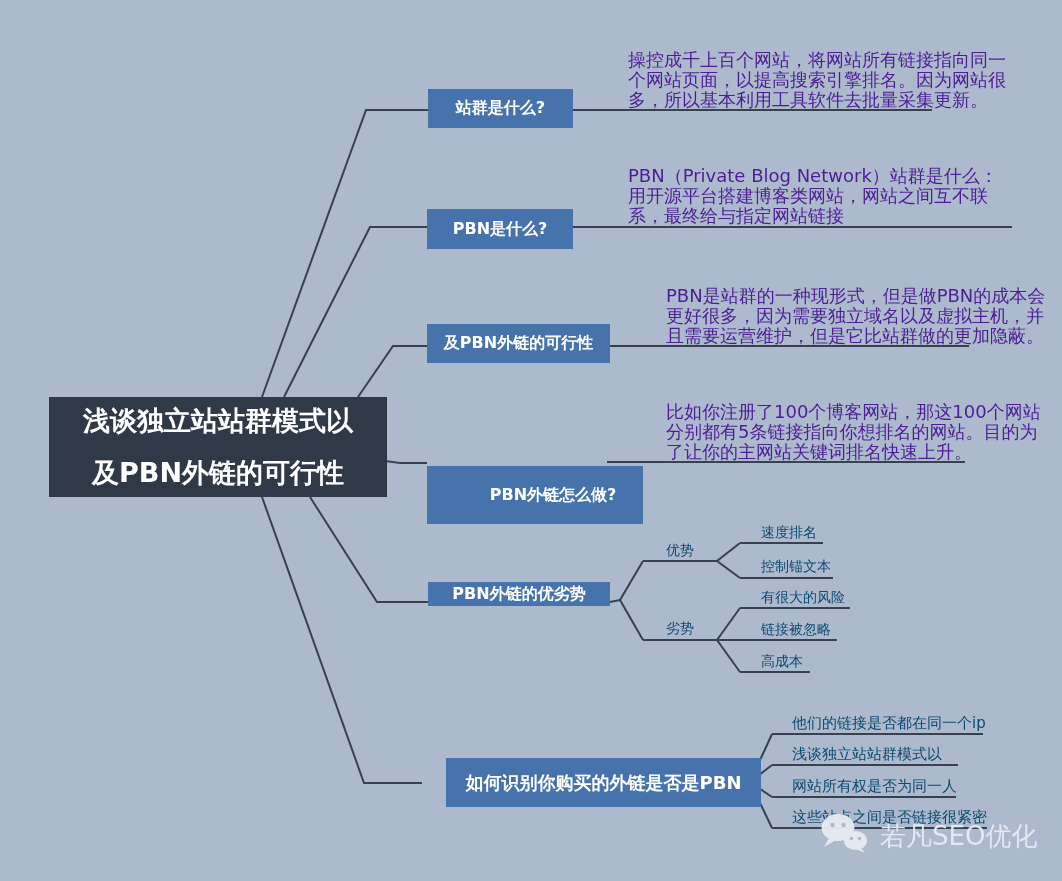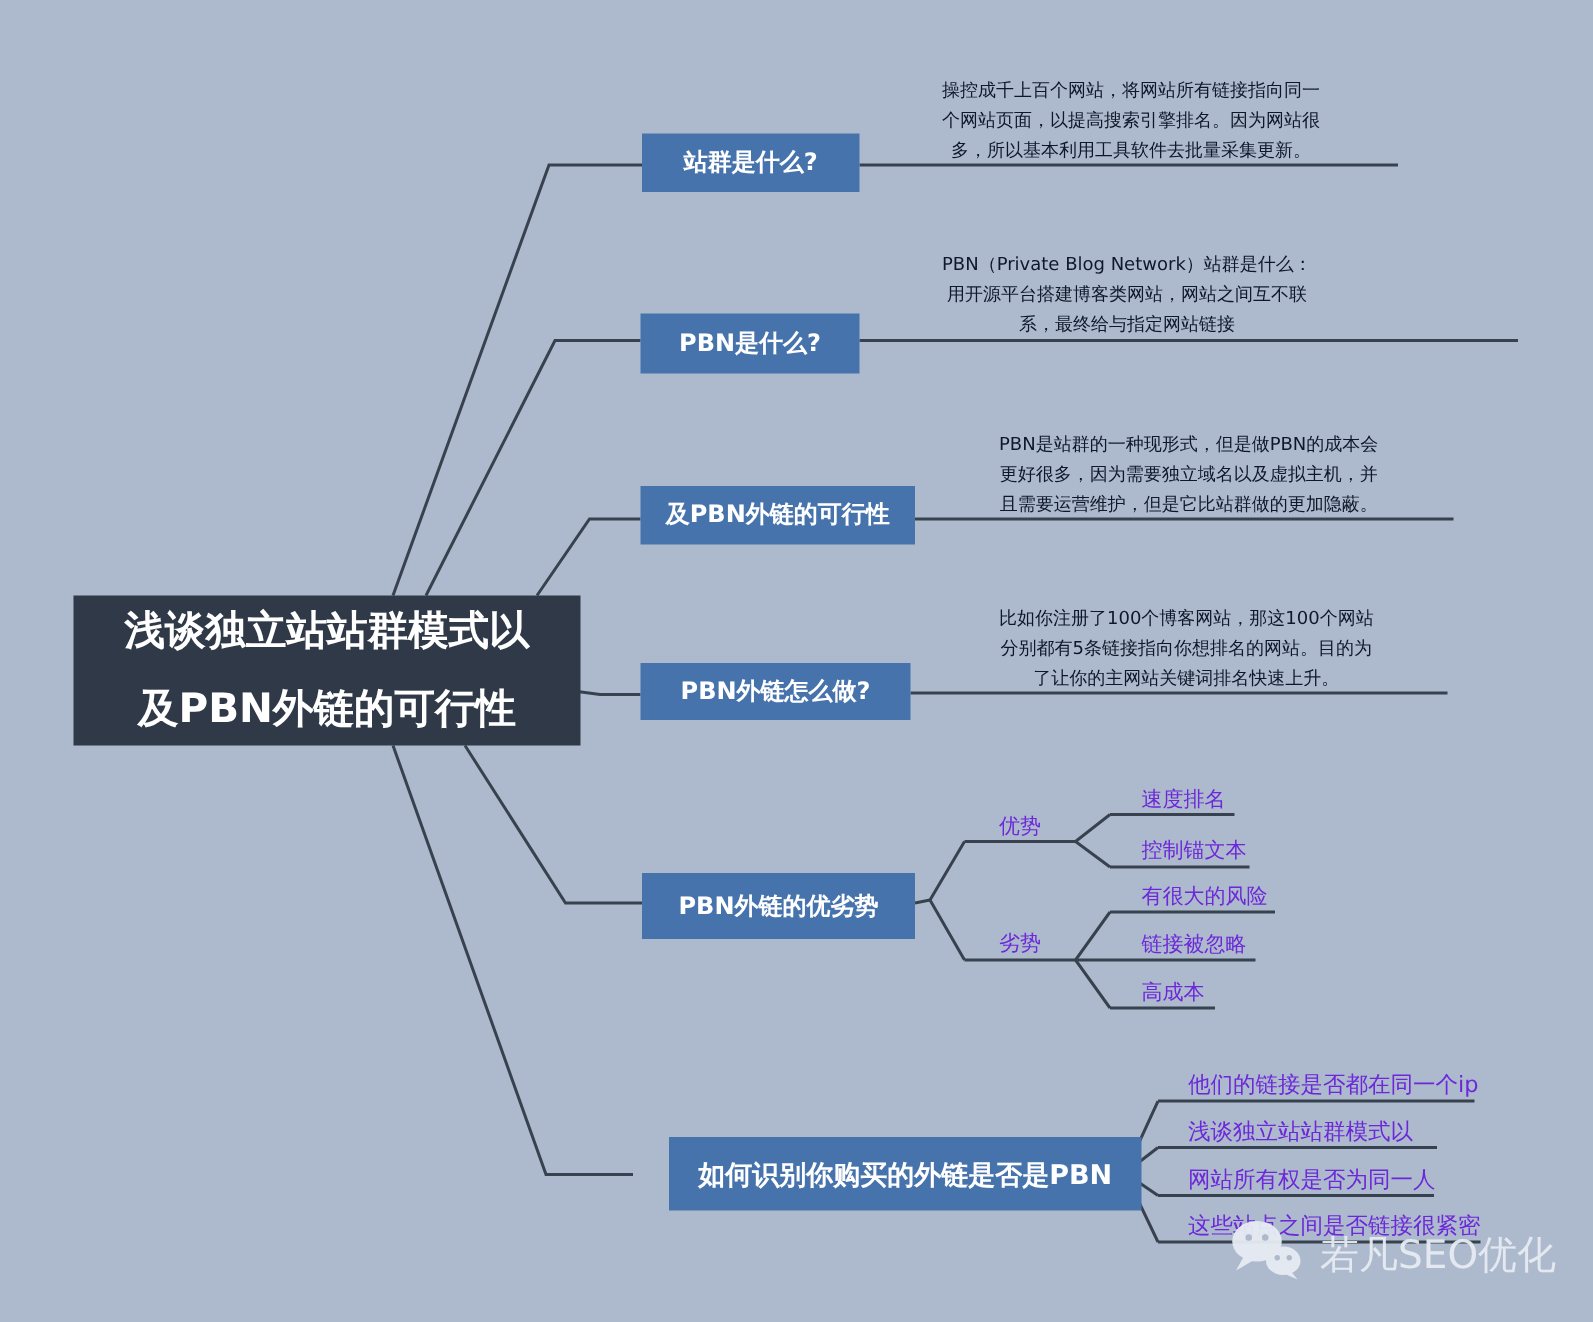--- a/index.html
+++ b/index.html
@@ -16,33 +16,32 @@
     display:flex;align-items:center;justify-content:center;
   }
   .topic{
     position:absolute;background:#4673ac;color:#ffffff;font-weight:bold;
     font-size:16px;display:flex;align-items:center;justify-content:center;
     white-space:nowrap;
   }
   .t0{left:428px;top:89px;width:145px;height:39px;}
   .t1{left:427px;top:209px;width:146px;height:40px;}
   .t2{left:427px;top:324px;width:183px;height:39px;}
-  .t3{left:427px;top:442px;width:180px;height:38px;}
-  .t4{left:428px;top:582px;width:182px;height:44px;}
+  .t3{left:427px;top:466px;width:180px;height:58px;padding-left:36px;}
+  .t4{left:428px;top:582px;width:182px;height:24px;}
   .t5{left:446px;top:758px;width:315px;height:49px;font-size:18px;}
   .note{
-    position:absolute;font-size:12px;line-height:20px;color:#0f172a;
+    position:absolute;font-size:18px;line-height:20px;color:#4c1d95;
     white-space:pre-line;
-    text-align:center;
   }
   .n0{left:628px;top:50px;}
   .n1{left:628px;top:166px;}
   .n2{left:666px;top:286px;}
   .n3{left:666px;top:402px;}
-  .sub{position:absolute;font-size:14px;color:#6d28d9;white-space:nowrap;}
+  .sub{position:absolute;font-size:14px;color:#0c4a6e;white-space:nowrap;}
   .s-adv{left:666px;top:542px;}
   .s-a0{left:761px;top:524px;}
   .s-a1{left:761px;top:558px;}
   .s-dis{left:666px;top:620px;}
   .s-d0{left:761px;top:589px;}
   .s-d1{left:761px;top:621px;}
   .s-d2{left:761px;top:653px;}
   .sub6{font-size:15px;}
   .s-i0{left:792px;top:714px;}
   .s-i1{left:792px;top:745px;}

